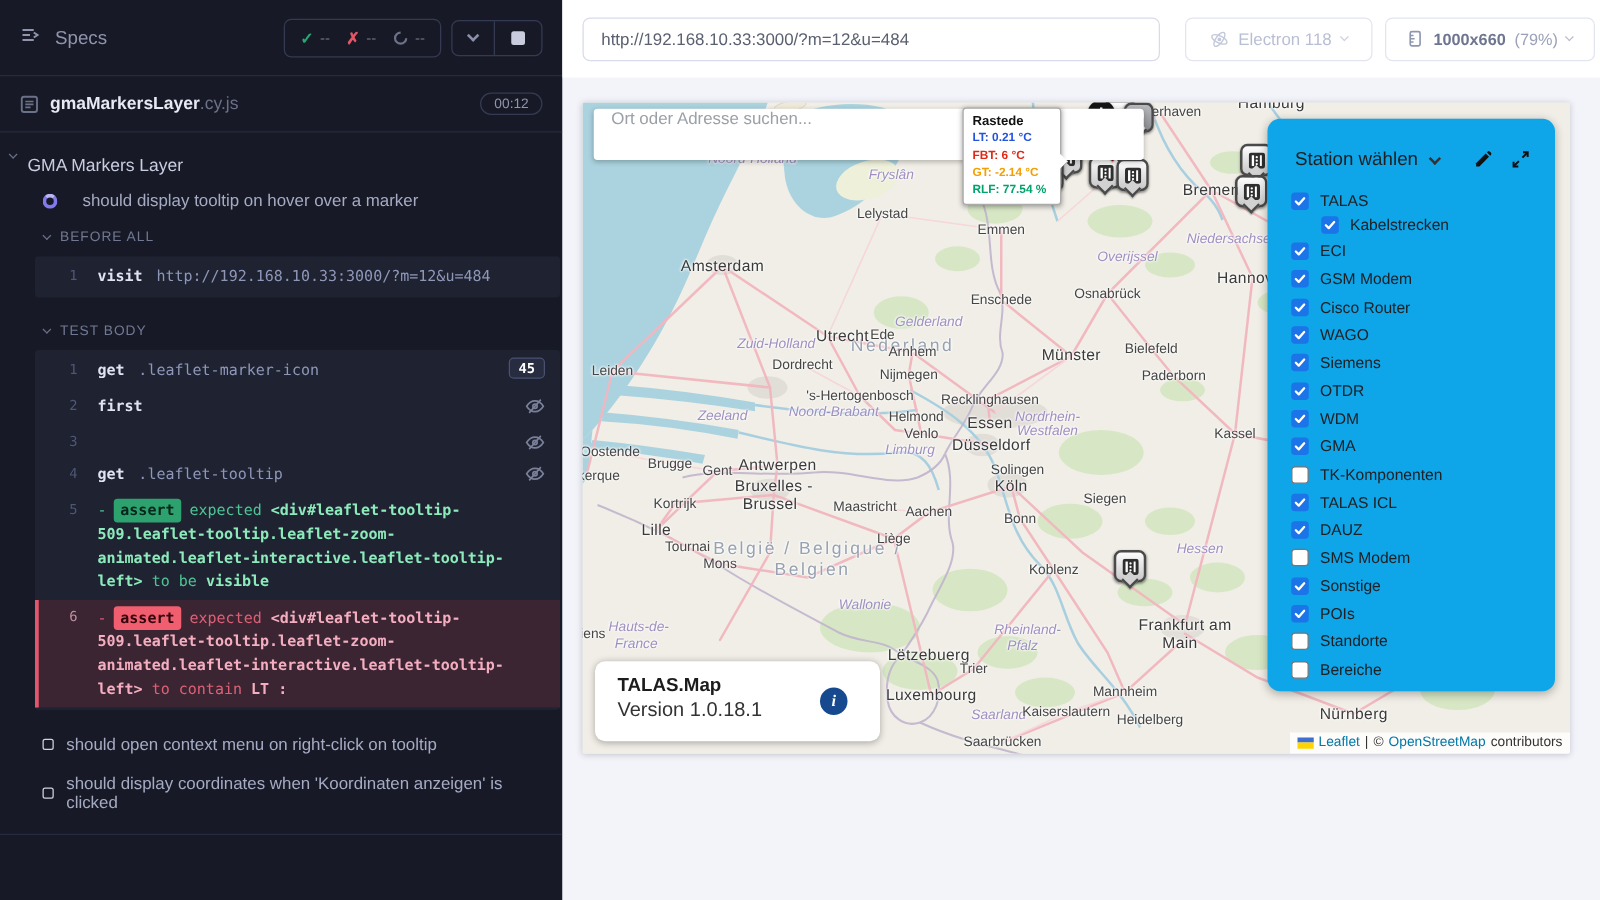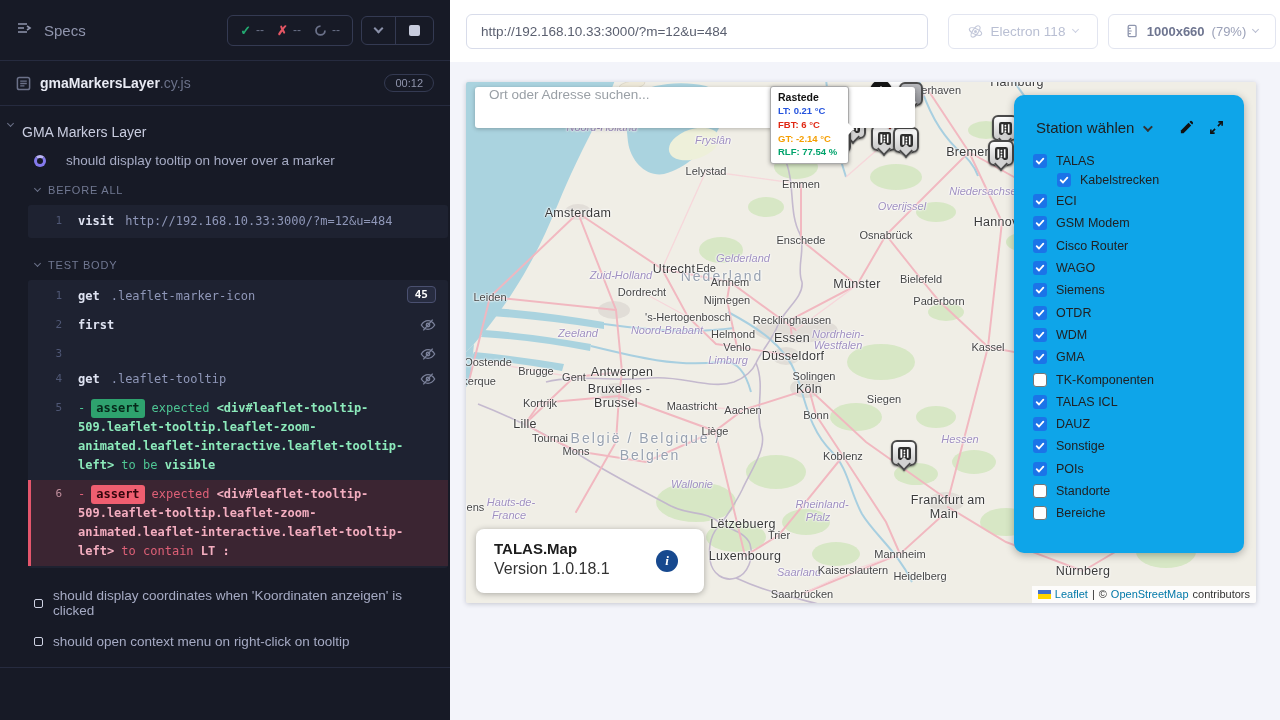--- a/index.html
+++ b/index.html
@@ -230,25 +230,25 @@
         </div>
         <div class="cmd-row failed">
           <span class="num">6</span>
           <div class="cmd-msg"><span class="dash">-</span><span class="chip">assert</span><span class="t">expected </span><span class="b">&lt;div#leaflet-tooltip-509.leaflet-tooltip.leaflet-zoom-animated.leaflet-interactive.leaflet-tooltip-left&gt;</span><span class="t"> to contain </span><span class="b">LT :</span></div>
         </div>
       </div>
 
     <div class="pending-list" id="pending-list">
         <div class="pending-row">
           <span class="pending-sq"></span>
-          <span class="pending-label">should display coordinates when 'Koordinaten anzeigen' is clicked</span>
+          <span class="pending-label">should open context menu on right-click on tooltip</span>
         </div>
         <div class="pending-row">
           <span class="pending-sq"></span>
-          <span class="pending-label">should open context menu on right-click on tooltip</span>
+          <span class="pending-label">should display coordinates when 'Koordinaten anzeigen' is clicked</span>
         </div>
       </div>
   </div>
 </div>
 
 <div class="right-pane">
   <div class="topbar">
     <div class="url-box">
       <input readonly="" value="http://192.168.10.33:3000/?m=12&amp;u=484" style="">
     </div>
@@ -733,20 +733,24 @@
           </div>
           <div class="st-row">
             <span class="cbx on">
               <svg width="10" height="10" viewBox="0 0 12 12">
                 <path d="M2 6.2 4.8 9 10 3.2" fill="none" stroke="#fff" stroke-width="2.2" stroke-linecap="round" stroke-linejoin="round"></path>
               </svg>
             </span>
             <span class="st-label">DAUZ</span>
           </div>
           <div class="st-row">
+            <span class="cbx off"></span>
+            <span class="st-label">SMS Modem</span>
+          </div>
+          <div class="st-row">
             <span class="cbx on">
               <svg width="10" height="10" viewBox="0 0 12 12">
                 <path d="M2 6.2 4.8 9 10 3.2" fill="none" stroke="#fff" stroke-width="2.2" stroke-linecap="round" stroke-linejoin="round"></path>
               </svg>
             </span>
             <span class="st-label">Sonstige</span>
           </div>
           <div class="st-row">
             <span class="cbx on">
               <svg width="10" height="10" viewBox="0 0 12 12">

